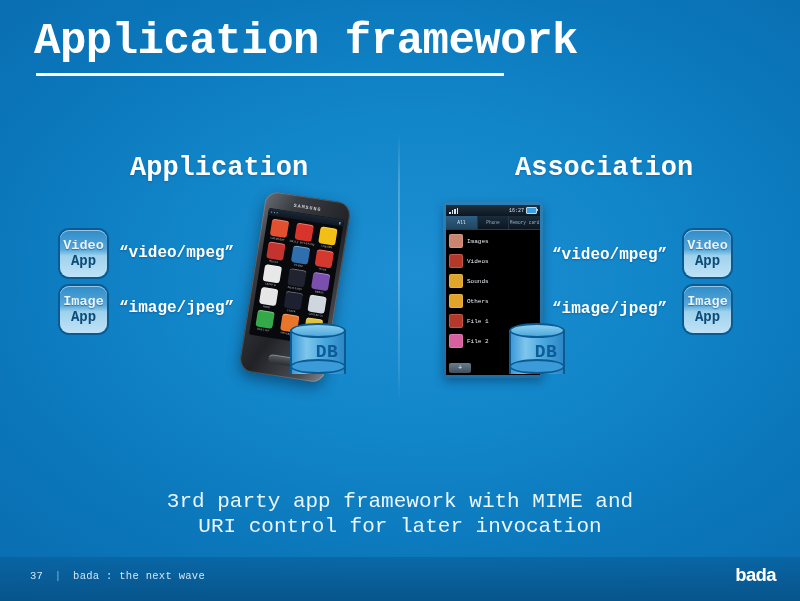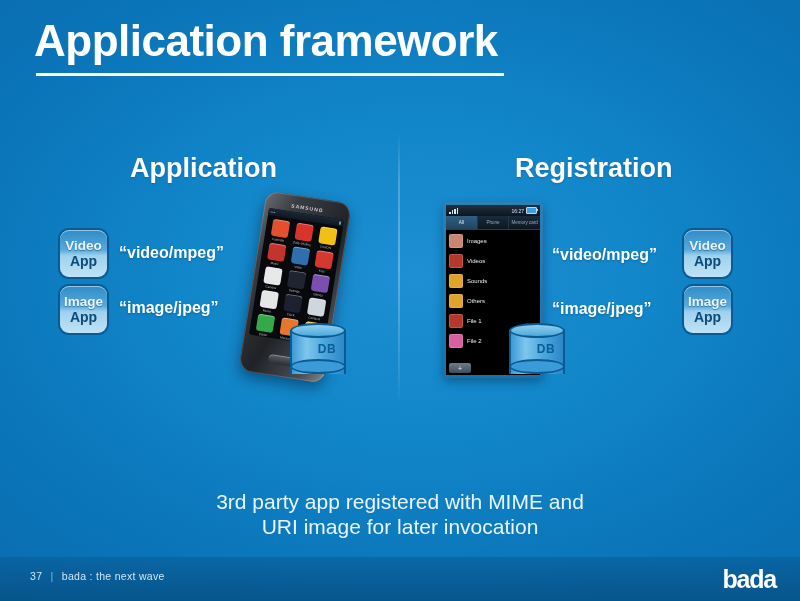--- a/index.html
+++ b/index.html
@@ -5,21 +5,21 @@
   html, body {
     margin: 0;
     padding: 0;
     background: #0a0a0a;
   }
   #slide {
     position: relative;
     width: 800px;
     height: 601px;
     overflow: hidden;
-    font-family: Liberation Sans, sans-serif;
+    font-family: Liberation Mono, monospace;
     background: #0d7cc1;
     background-image:
       radial-gradient(ellipse 620px 420px at 52% 46%, #1d8fd2 0%, #1186c9 38%, #0b76ba 72%, #0a6cb0 100%);
     color: #ffffff;
     user-select: none;
   }
 
   
   .divider {
     position: absolute;
@@ -364,21 +364,21 @@
     border-radius: 50%;
     background: #3b9ad8;
     border: 2.5px solid #0a5b93;
     box-sizing: border-box;
   }
   .db .label {
     position: absolute;
     left: 18px; right: 0;
     top: 19px;
     text-align: center;
-    font-size: 12px;
+    font-size: 18px;
     font-weight: bold;
     color: #0c5d96;
     letter-spacing: 0.5px;
   }
   #db-left  { left: 290px; top: 323px; }
   #db-right { left: 509px; top: 323px; }
 
   
   .caption-main {
     position: absolute;
@@ -415,21 +415,21 @@
     top: 13px;
     font-size: 10.5px;
     color: #cfe6f6;
     letter-spacing: 0.3px;
   }
   .footer-left .sep { opacity: 0.6; margin: 0 5px; }
   .footer-logo {
     position: absolute;
     right: 24px;
     top: 8px;
-    font-size: 25px;
+    font-size: 19px;
     font-weight: bold;
     color: #ffffff;
     letter-spacing: -1.2px;
   }
 </style>
 </head>
 <body>
 
 <div id="slide">
 
@@ -528,21 +528,21 @@
   </div>
   <div id="phone-left-reflection" class="reflection"></div>
 
   <div class="db" id="db-left">
     <div class="cyl"></div>
     <div class="bottom"></div>
     <div class="top"></div>
     <div class="label">DB</div>
   </div>
 
-  <div class="section-heading" id="heading-association">Registration</div>
+  <div class="section-heading" id="heading-association">Association</div>
 
   <div id="phone-right">
     <div class="body">
       <div class="screen">
         <div class="statusbar">
           <span class="signal-bars">
               <i></i>
               <i></i>
               <i></i>
               <i></i>
@@ -603,22 +603,22 @@
     <span class="l2">App</span>
   </div>
 
   <div class="db" id="db-right">
     <div class="cyl"></div>
     <div class="bottom"></div>
     <div class="top"></div>
     <div class="label">DB</div>
   </div>
 
-  <div class="caption-sub" id="caption-sub-1">3rd party app registered with MIME and</div>
-  <div class="caption-sub" id="caption-sub-2">URI image for later invocation</div>
+  <div class="caption-sub" id="caption-sub-1">3rd party app framework with MIME and</div>
+  <div class="caption-sub" id="caption-sub-2">URI control for later invocation</div>
 
   <div class="footer">
     <div class="footer-left">
       <span>37</span>
       <span class="sep">|</span>
       <span>bada : the next wave</span>
     </div>
     <div class="footer-logo">bada</div>
   </div>
 

